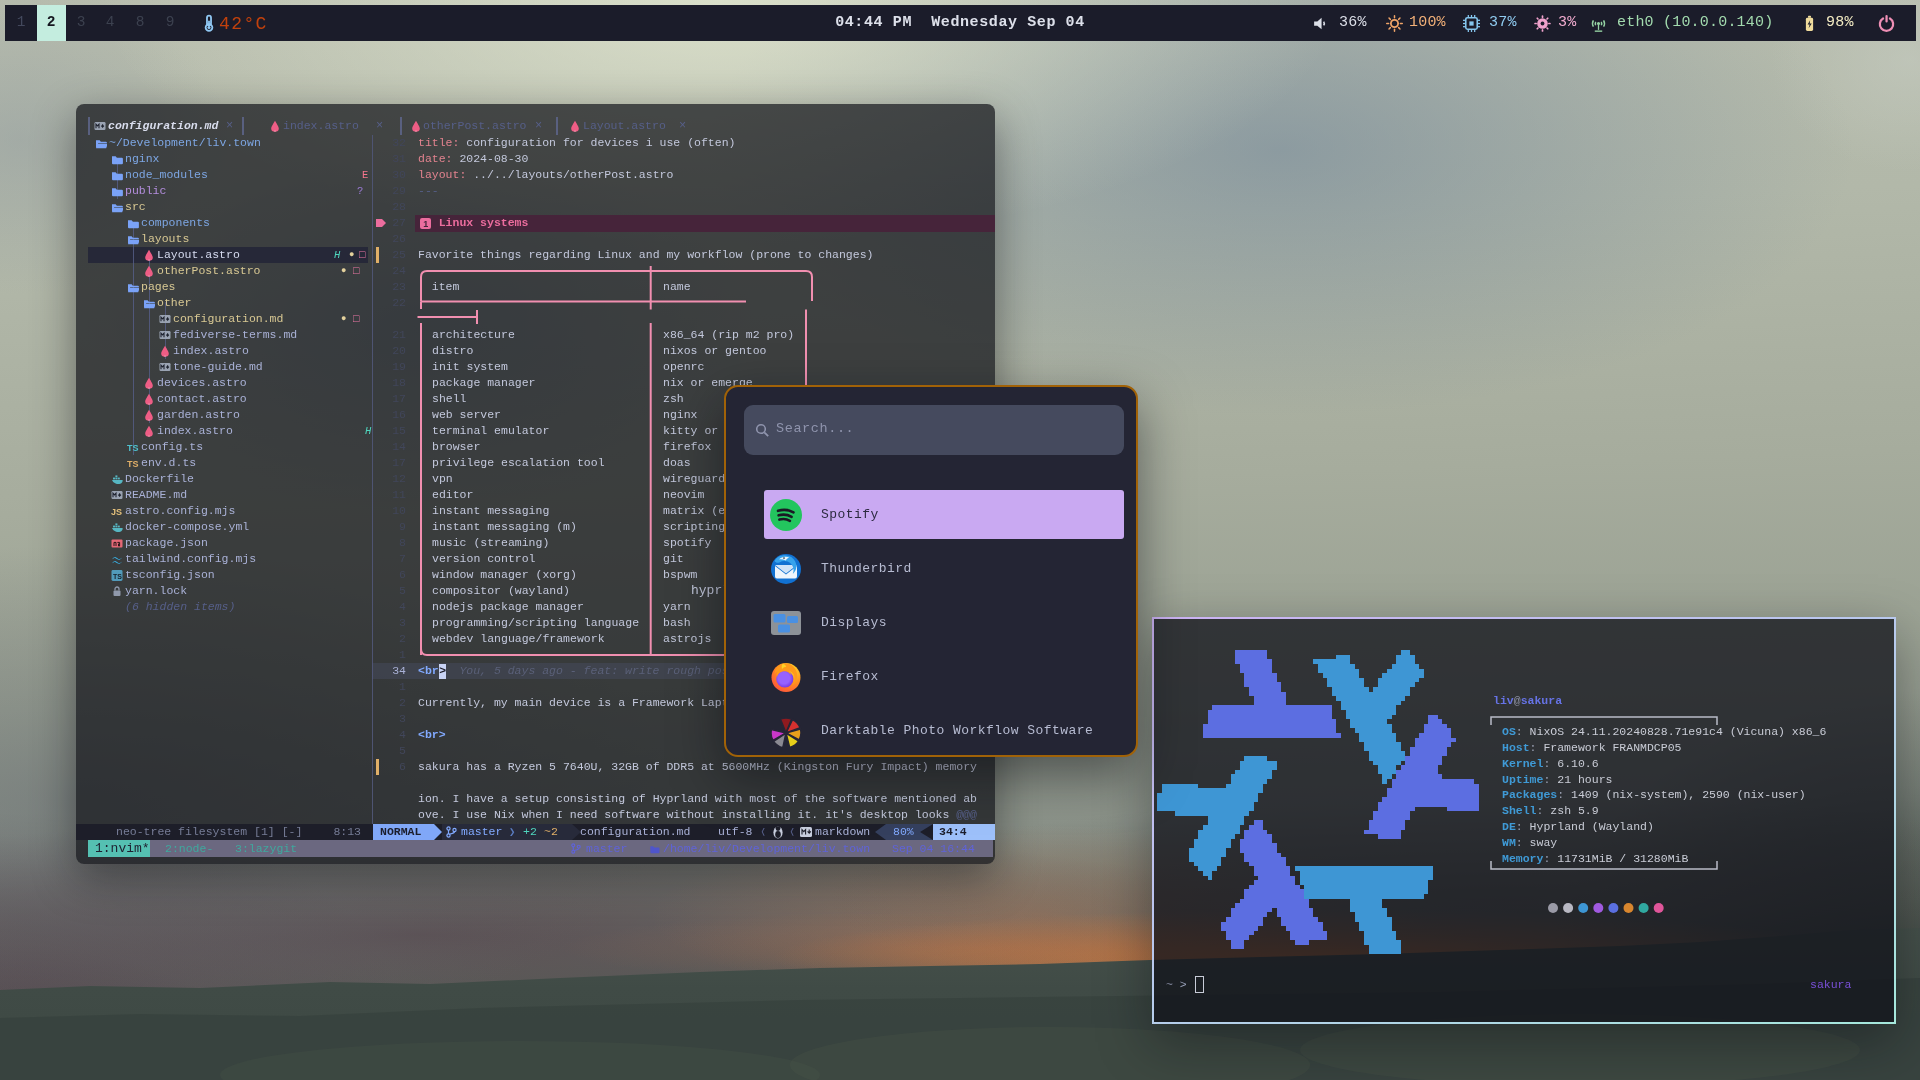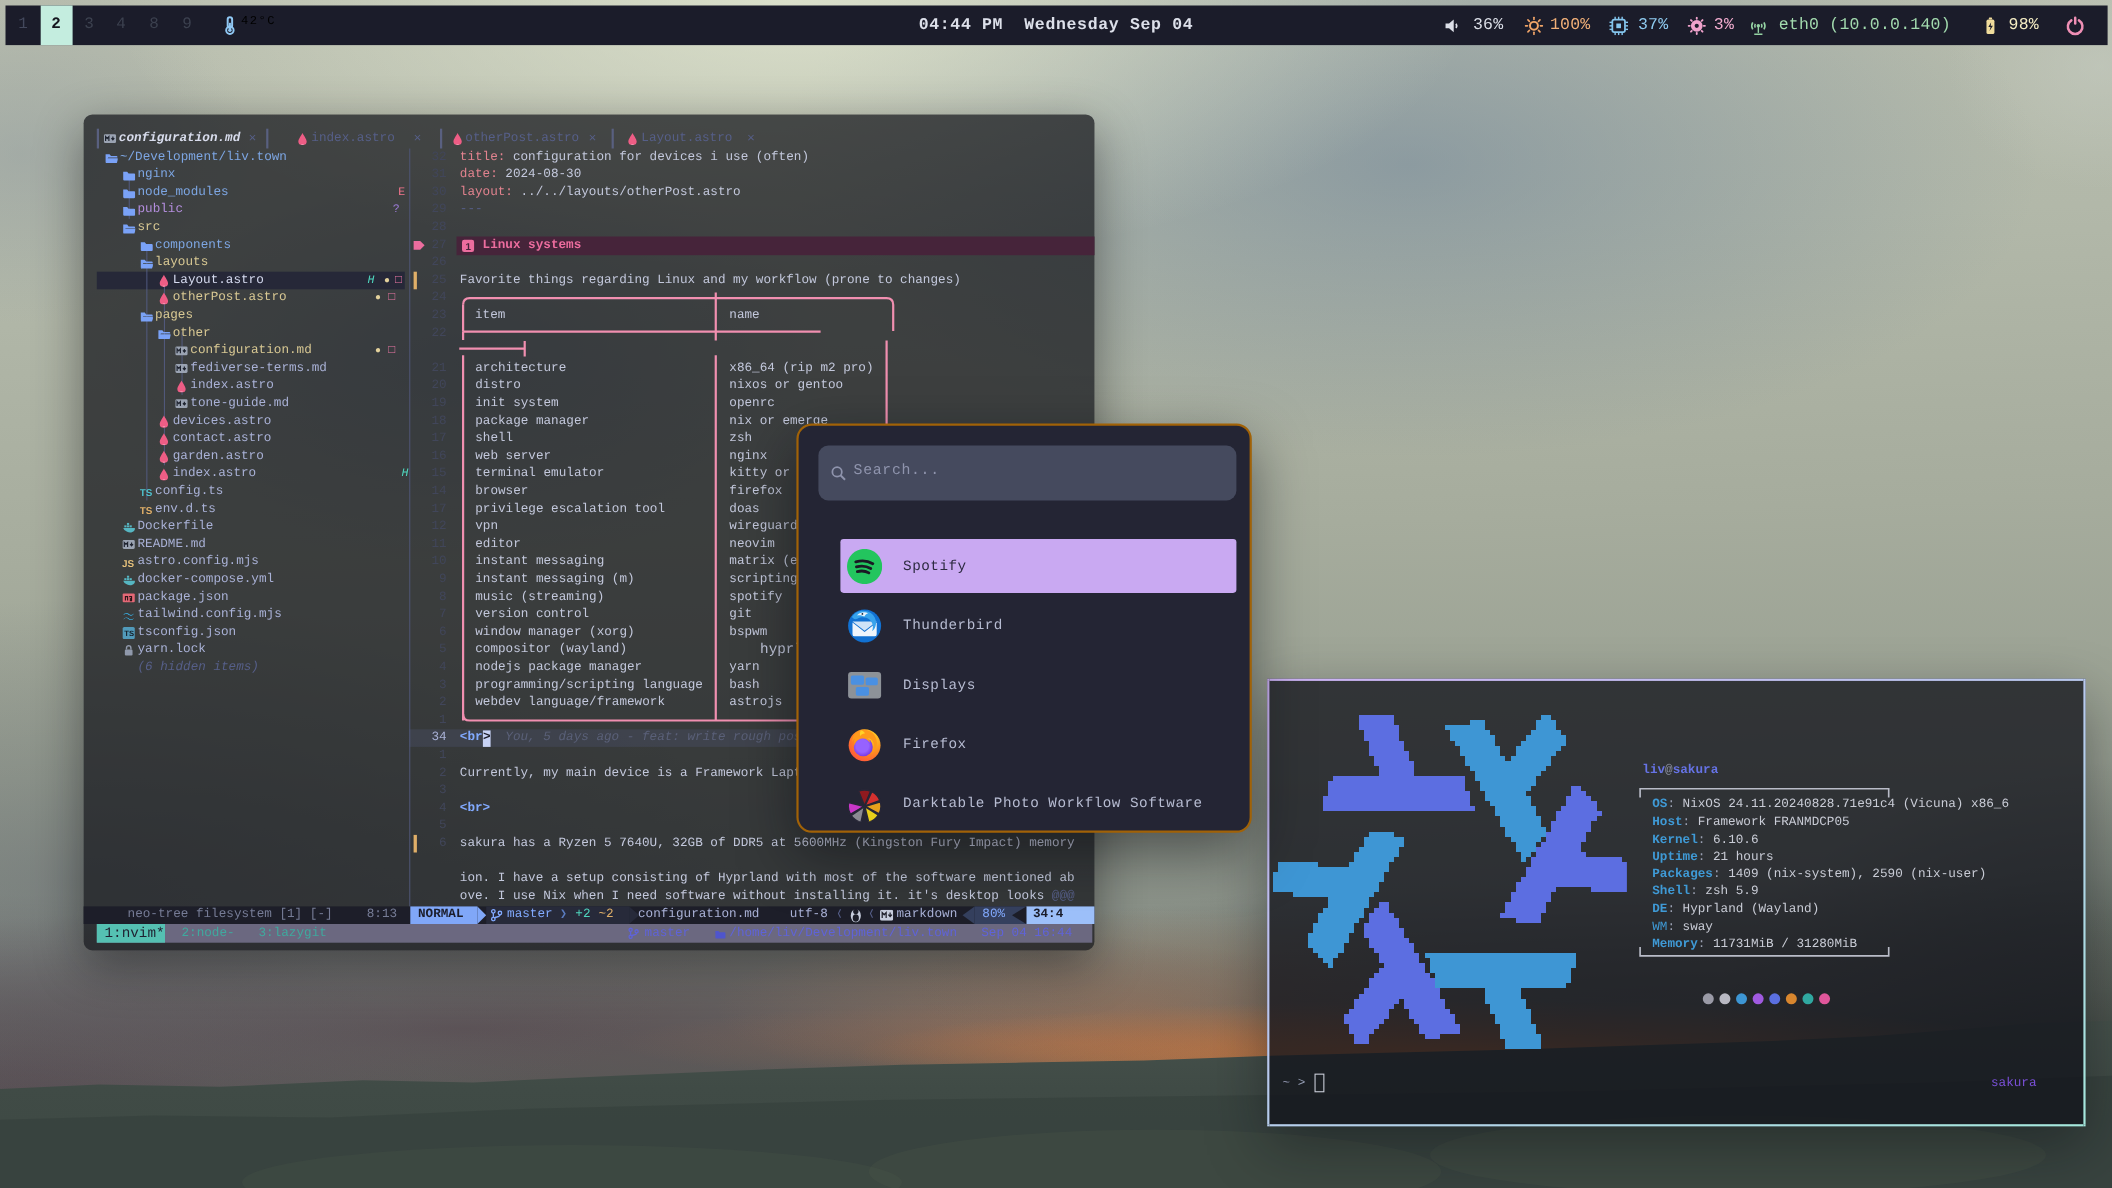--- a/index.html
+++ b/index.html
@@ -44,21 +44,21 @@
 <div class="abs mono" style="left:66px;top:14px;width:30px;text-align:center;font-size:14.5px;color:#3c414f;font-weight:normal">3</div>
 <div class="abs mono" style="left:95px;top:14px;width:30px;text-align:center;font-size:14.5px;color:#3c414f;font-weight:normal">4</div>
 <div class="abs mono" style="left:125px;top:14px;width:30px;text-align:center;font-size:14.5px;color:#3c414f;font-weight:normal">8</div>
 <div class="abs mono" style="left:155px;top:14px;width:30px;text-align:center;font-size:14.5px;color:#3c414f;font-weight:normal">9</div>
 <svg class="abs" style="left:200px;top:14px" width="18" height="18" viewBox="0 0 16 16">
     <rect x="6.2" y="1.5" width="3.6" height="8.5" rx="1.8" fill="none" stroke="#90c8f4" stroke-width="1.6"></rect>
     <circle cx="8" cy="12" r="3" fill="none" stroke="#90c8f4" stroke-width="1.6"></circle>
     <rect x="7.2" y="6" width="1.6" height="5" fill="#90c8f4"></rect>
     <circle cx="8" cy="12" r="1.4" fill="#90c8f4"></circle>
   </svg>
-<div class="abs mono" style="left:219px;top:14px;font-size:11px;color:#000000;letter-spacing:1.4px">42°C</div>
+<div class="abs mono" style="left:219px;top:14px;font-size:18px;color:#c2410c;letter-spacing:1.4px">42°C</div>
 <div class="abs mono" style="left:560px;top:14px;width:800px;text-align:center;font-size:15px;font-weight:bold;color:#dde0ea;letter-spacing:0.6px">04:44 PM&nbsp;&nbsp;Wednesday Sep 04</div>
 <svg class="abs" style="left:1312px;top:15px" width="17" height="17" viewBox="0 0 16 16">
     <path d="M2,6 h3 l4,-3.5 v11 l-4,-3.5 h-3 z" fill="#dcdfe8"></path>
     <path d="M11,6.2 a3.4,3.4 0 0 1 0,3.6" stroke="#dcdfe8" stroke-width="1.5" fill="none"></path>
   </svg>
 <div class="abs mono" style="left:1339px;top:14px;font-size:15px;color:#dcdfe8;letter-spacing:0.2px">36%</div>
 <svg class="abs" style="left:1386px;top:15px" width="17" height="17" viewBox="0 0 16 16">
     <rect x="7.3" y="0" width="1.4" height="3.2" rx="0.7" fill="#f0a468" transform="rotate(0 8 8)"></rect>
     <rect x="7.3" y="0" width="1.4" height="3.2" rx="0.7" fill="#f0a468" transform="rotate(45 8 8)"></rect>
     <rect x="7.3" y="0" width="1.4" height="3.2" rx="0.7" fill="#f0a468" transform="rotate(90 8 8)"></rect>
@@ -673,21 +673,21 @@
         <path d="M7,152 v8 h226 v-8"></path>
       </g>
     </svg>
     <div class="abs mono" style="left:348px;top:106px;font-size:11.5px;white-space:pre"><span style="color:#3f9ad6;font-weight:bold">OS</span><span style="color:#9aa0b2">:</span><span style="color:#c9ccd6"> NixOS 24.11.20240828.71e91c4 (Vicuna) x86_6</span></div>
     <div class="abs mono" style="left:348px;top:121.85px;font-size:11.5px;white-space:pre"><span style="color:#3f9ad6;font-weight:bold">Host</span><span style="color:#9aa0b2">:</span><span style="color:#c9ccd6"> Framework FRANMDCP05</span></div>
     <div class="abs mono" style="left:348px;top:137.7px;font-size:11.5px;white-space:pre"><span style="color:#3f9ad6;font-weight:bold">Kernel</span><span style="color:#9aa0b2">:</span><span style="color:#c9ccd6"> 6.10.6</span></div>
     <div class="abs mono" style="left:348px;top:153.55px;font-size:11.5px;white-space:pre"><span style="color:#3f9ad6;font-weight:bold">Uptime</span><span style="color:#9aa0b2">:</span><span style="color:#c9ccd6"> 21 hours</span></div>
     <div class="abs mono" style="left:348px;top:169.4px;font-size:11.5px;white-space:pre"><span style="color:#3f9ad6;font-weight:bold">Packages</span><span style="color:#9aa0b2">:</span><span style="color:#c9ccd6"> 1409 (nix-system), 2590 (nix-user)</span></div>
     <div class="abs mono" style="left:348px;top:185.25px;font-size:11.5px;white-space:pre"><span style="color:#3f9ad6;font-weight:bold">Shell</span><span style="color:#9aa0b2">:</span><span style="color:#c9ccd6"> zsh 5.9</span></div>
     <div class="abs mono" style="left:348px;top:201.1px;font-size:11.5px;white-space:pre"><span style="color:#3f9ad6;font-weight:bold">DE</span><span style="color:#9aa0b2">:</span><span style="color:#c9ccd6"> Hyprland (Wayland)</span></div>
-    <div class="abs mono" style="left:348px;top:216.95px;font-size:11.5px;white-space:pre"><span style="color:#3f9ad6;font-weight:normal">WM</span><span style="color:#9aa0b2">:</span><span style="color:#c9ccd6"> sway</span></div>
+    <div class="abs mono" style="left:348px;top:216.95px;font-size:11.5px;white-space:pre"><span style="color:#3f9ad6;font-weight:bold">WM</span><span style="color:#9aa0b2">:</span><span style="color:#c9ccd6"> sway</span></div>
     <div class="abs mono" style="left:348px;top:232.8px;font-size:11.5px;white-space:pre"><span style="color:#3f9ad6;font-weight:bold">Memory</span><span style="color:#9aa0b2">:</span><span style="color:#c9ccd6"> 11731MiB / 31280MiB</span></div>
     <svg class="abs" style="left:393px;top:283px" width="120" height="12" viewBox="0 0 120 12">
       <circle cx="6" cy="6" r="5" fill="#9a9aa6"></circle>
       <circle cx="21.1" cy="6" r="5" fill="#b8b8c2"></circle>
       <circle cx="36.2" cy="6" r="5" fill="#3d96d4"></circle>
       <circle cx="51.3" cy="6" r="5" fill="#a05ae0"></circle>
       <circle cx="66.4" cy="6" r="5" fill="#5a6fe0"></circle>
       <circle cx="81.5" cy="6" r="5" fill="#d8862e"></circle>
       <circle cx="96.6" cy="6" r="5" fill="#30a8a0"></circle>
       <circle cx="111.7" cy="6" r="5" fill="#e0569a"></circle>

